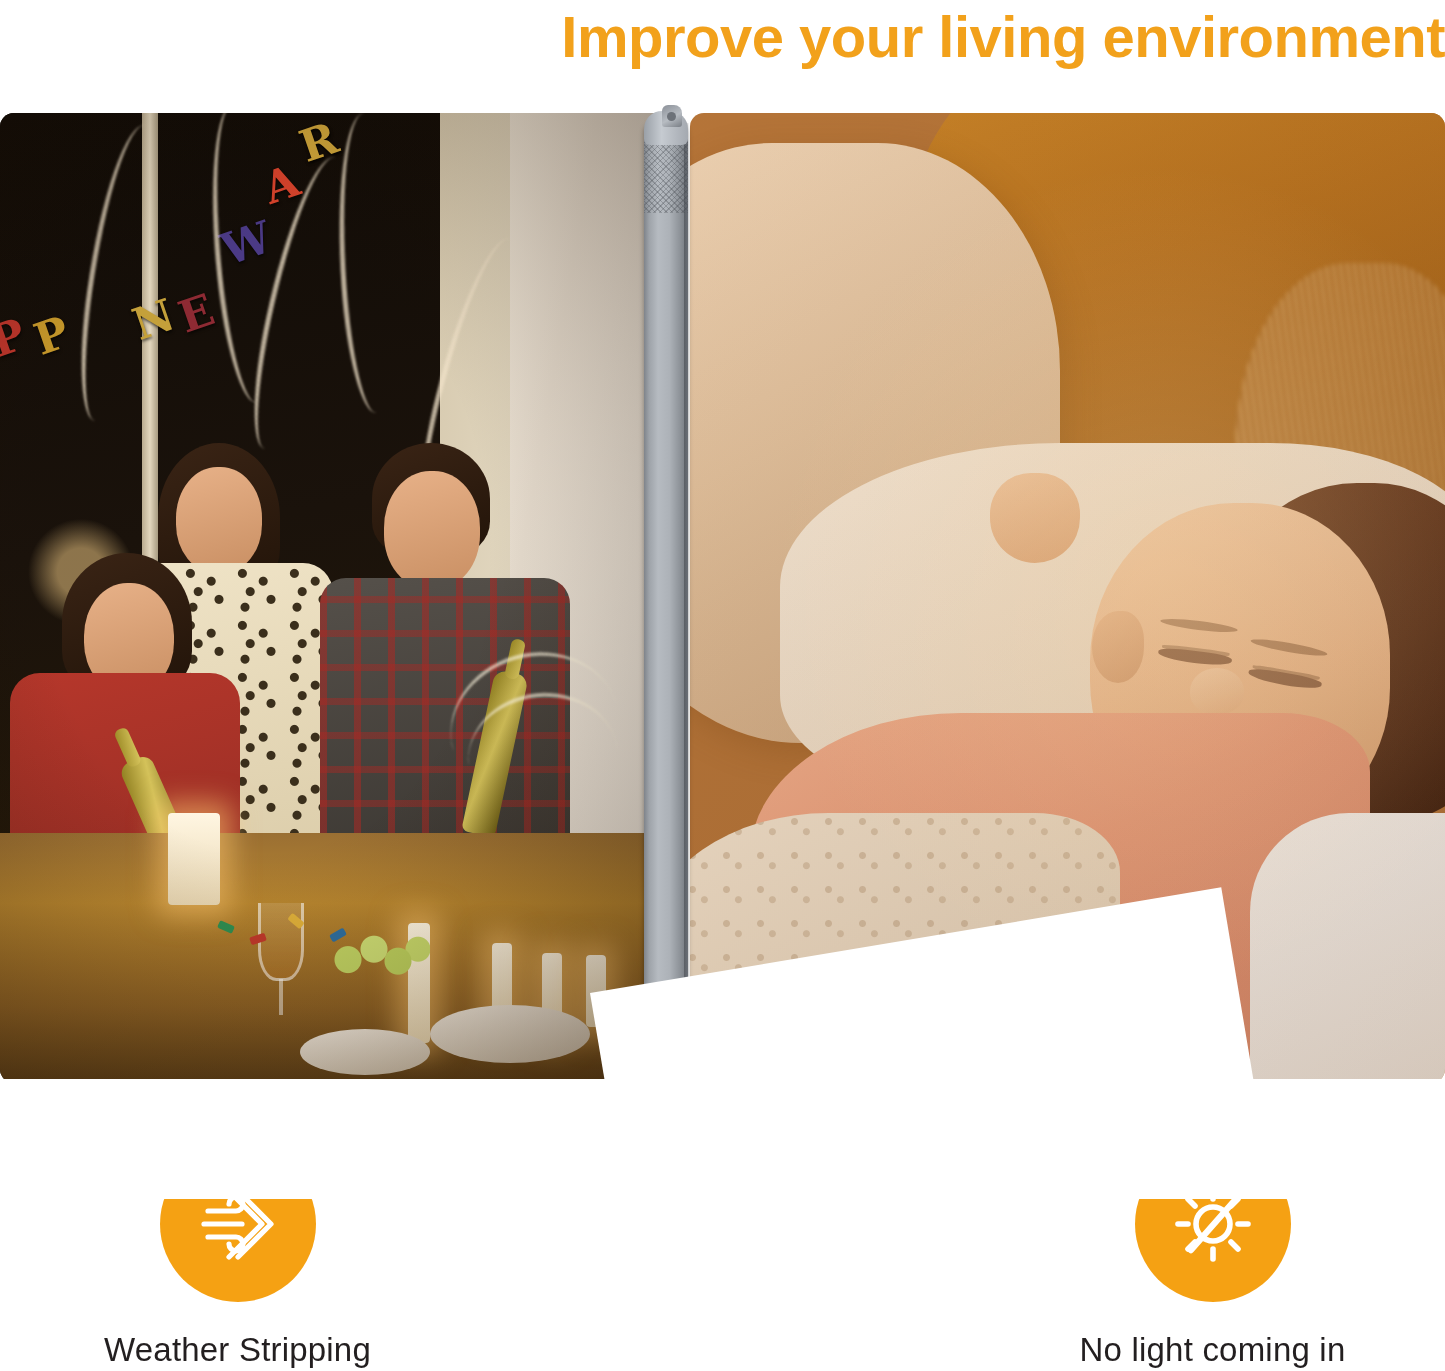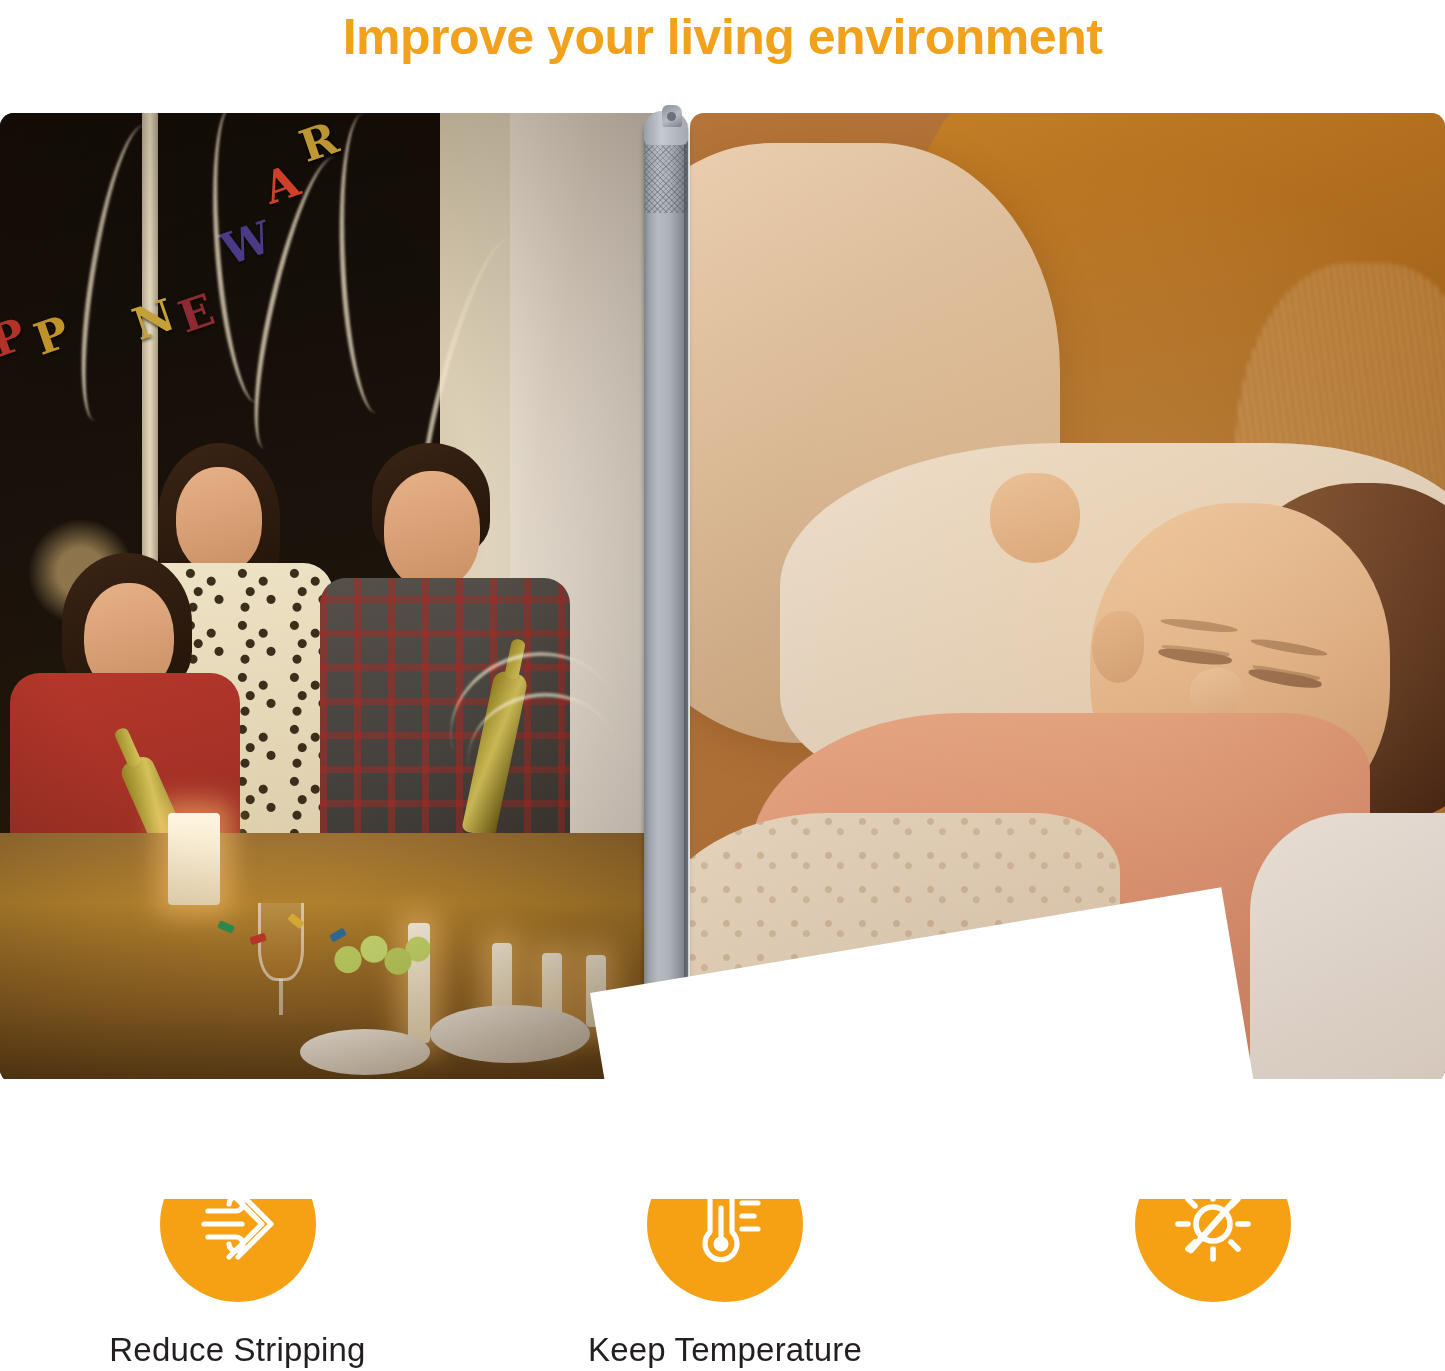--- a/index.html
+++ b/index.html
@@ -19,22 +19,22 @@
     height: 1371px;
     background: #ffffff;
   }
 
   
   .headline {
     position: absolute;
     top: 2px;
     left: 0;
     width: 1445px;
-    text-align: center;
-    font-size: 50px;
+    text-align: right;
+    font-size: 58px;
     font-weight: bold;
     letter-spacing: -0.5px;
     color: #F2A11B;
     line-height: 70px;
     white-space: nowrap;
   }
 
   
   .collage {
     position: absolute;
@@ -596,53 +596,39 @@
         <span>
           <svg width="92" height="92" viewBox="0 0 92 92" fill="none" stroke="#ffffff" stroke-width="5.2" stroke-linecap="round" stroke-linejoin="round">
             <path d="M46 13 L79 46 L46 79"></path>
             <path d="M37 13 L70 46 L37 79"></path>
             <path d="M16 33 H44 a7 7 0 1 0 -7 -7"></path>
             <path d="M12 46 H50"></path>
             <path d="M16 59 H44 a7 7 0 1 1 -7 7"></path>
           </svg>
         </span>
       </div>
-      <div class="feature-label">Reduce Stripping</div>
+      <div class="feature-label">Weather Stripping</div>
     </div>
 
-    <div class="feature">
-      <div class="circle">
-        <span>
-          <svg width="92" height="92" viewBox="0 0 92 92" fill="none" stroke="#ffffff" stroke-width="5.2" stroke-linecap="round" stroke-linejoin="round">
-            <path d="M31 54 V22 a11 11 0 0 1 22 0 V54 a16 16 0 1 1 -22 0 Z"></path>
-            <path d="M42 30 V58"></path>
-            <circle cx="42" cy="66" r="7.5" fill="#ffffff" stroke="none"></circle>
-            <path d="M63 25 H79"></path>
-            <path d="M63 38 H75"></path>
-            <path d="M63 51 H79"></path>
-          </svg>
-        </span>
-      </div>
-      <div class="feature-label">Keep Temperature</div>
-    </div>
 
     <div class="feature">
       <div class="circle">
         <span>
           <svg width="92" height="92" viewBox="0 0 92 92" fill="none" stroke="#ffffff" stroke-width="5.6" stroke-linecap="round" stroke-linejoin="round">
             <circle cx="46" cy="46" r="17"></circle>
             <path d="M46 11 V21"></path>
             <path d="M46 71 V81"></path>
             <path d="M11 46 H21"></path>
             <path d="M71 46 H81"></path>
             <path d="M21 21 L28 28"></path>
             <path d="M64 64 L71 71"></path>
             <path d="M21 71 L28 64"></path>
             <path d="M64 28 L71 21"></path>
             <path d="M24 72 L68 22" stroke-width="6.4"></path>
           </svg>
         </span>
       </div>
+      <div class="feature-label">No light coming in</div>
     </div>
 
 
   </div>
 </div>
 
 </body></html>

